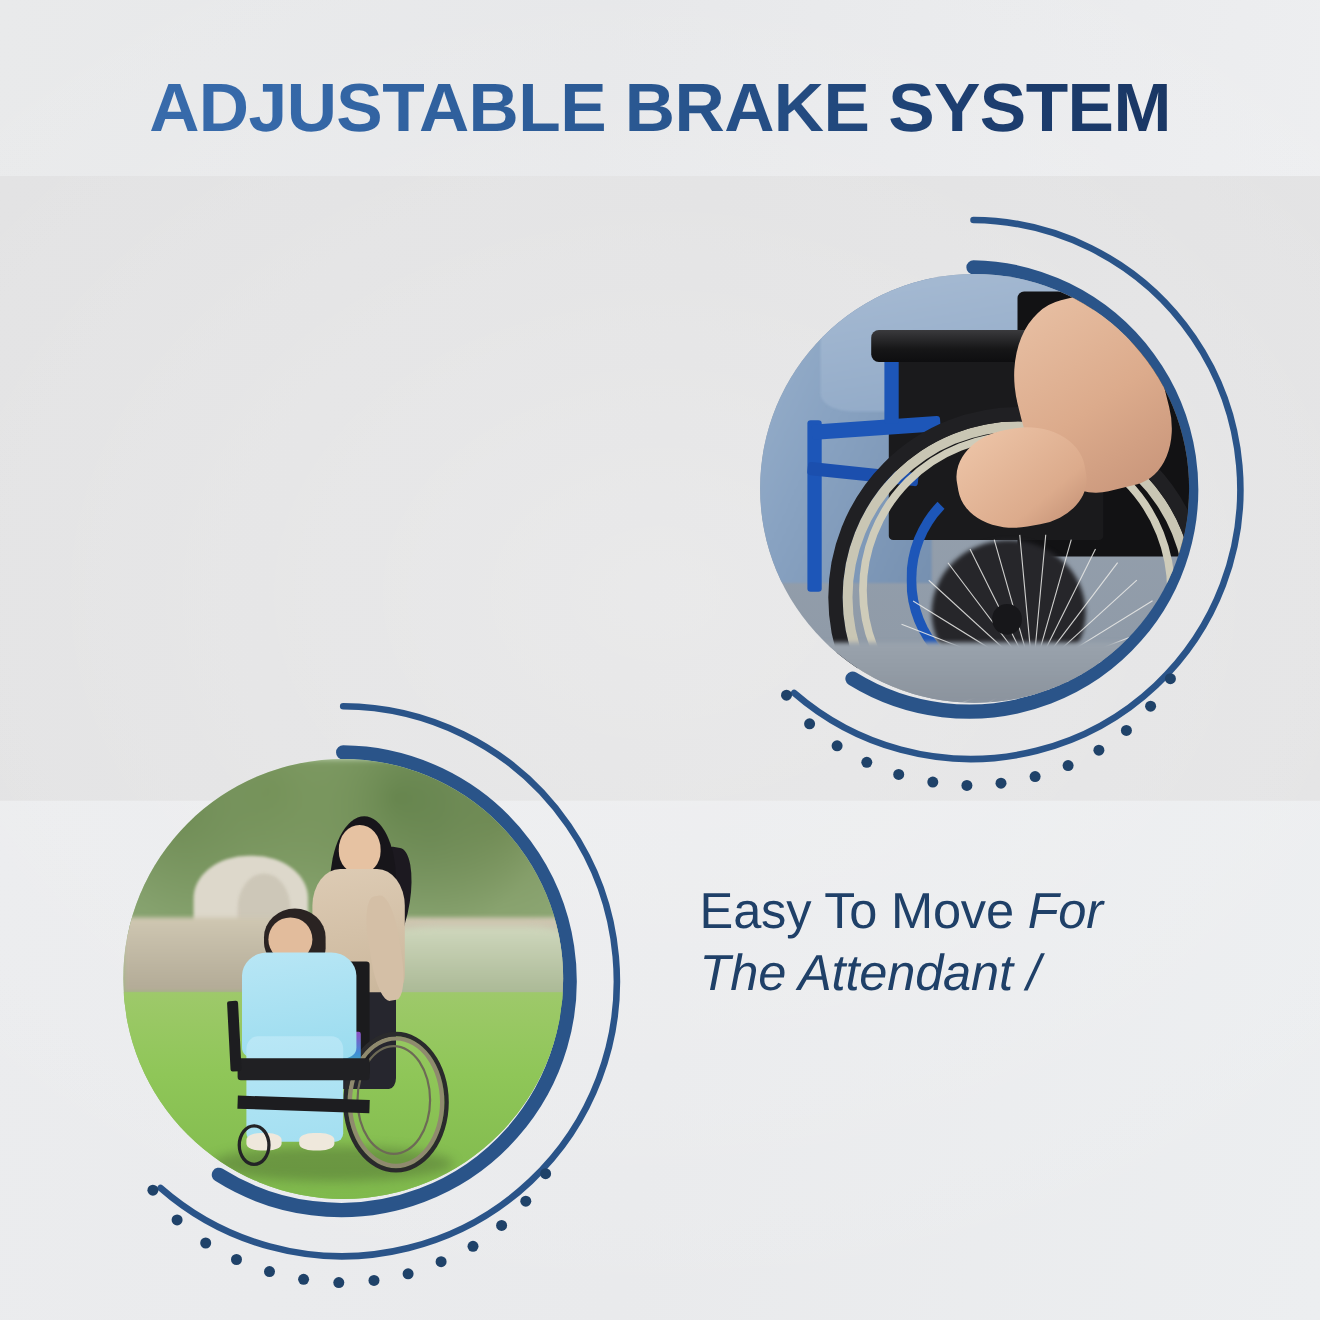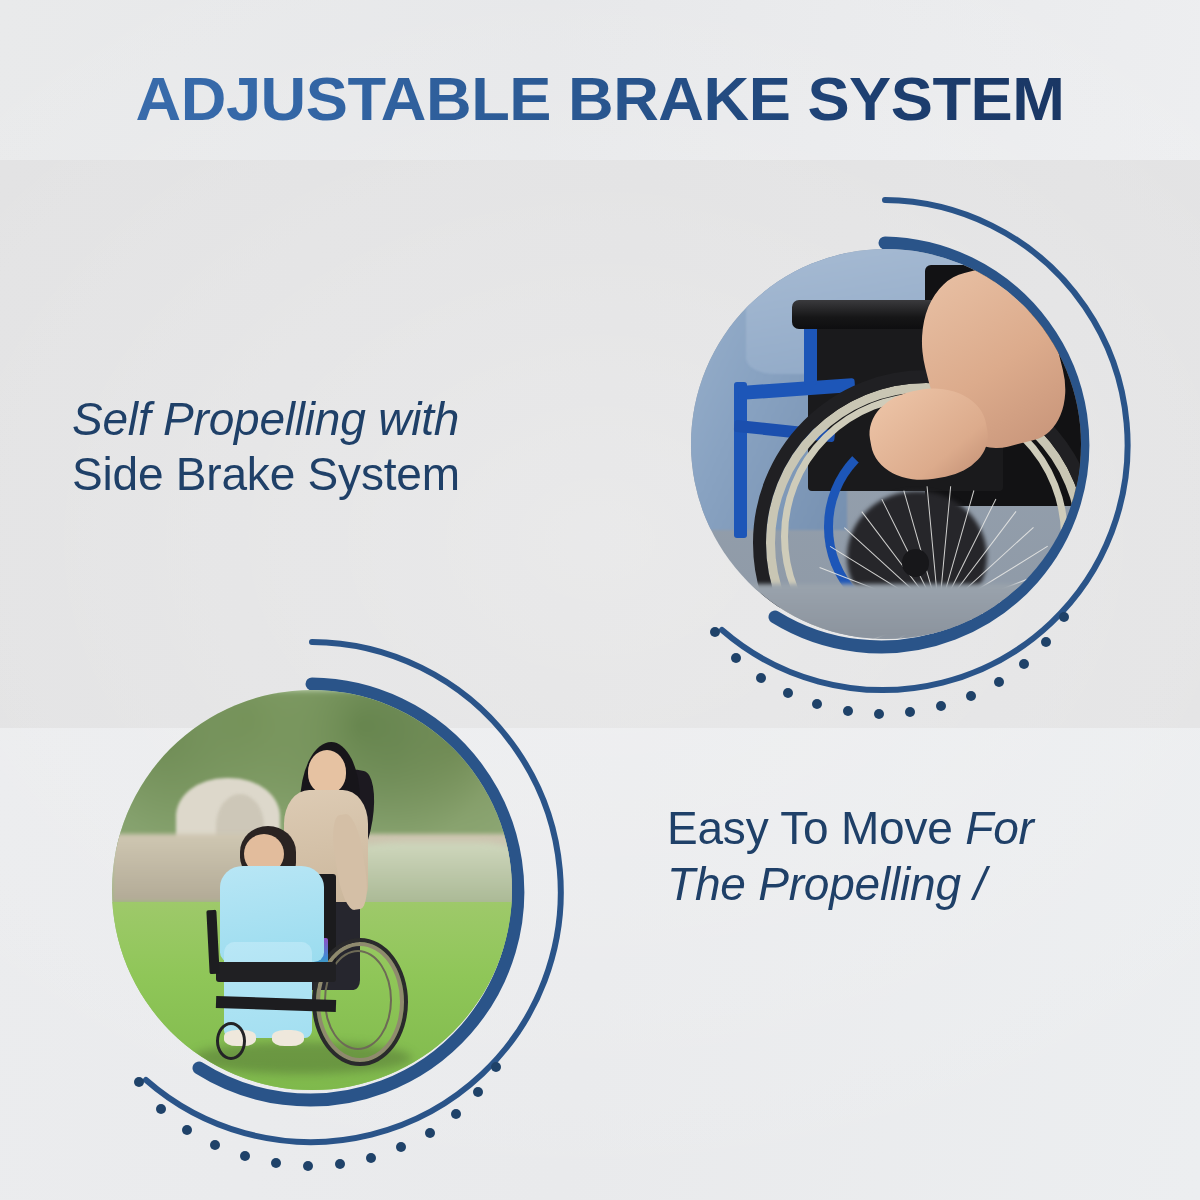--- a/index.html
+++ b/index.html
@@ -175,21 +175,21 @@
   .pb-handle{position:absolute;left:24%;top:55%;width:2.4%;height:16%;
     background:#1d1d20;border-radius:2px;transform:rotate(-3deg);}
   .pb-pouch{position:absolute;left:49%;top:62%;width:5%;height:10%;
     background:linear-gradient(180deg,#8f4ec2 0%,#3d8fd6 50%,#52c07a 100%);
     border-radius:2px;}
 
   
   .feature{position:absolute;color:#1f4068;}
   #feature1{left:72px;top:392px;width:560px;
     font-size:46px;line-height:1.20;letter-spacing:-0.2px;}
-  #feature2{left:667px;top:800px;width:520px;
+  #feature2{left:636px;top:800px;width:520px;
     font-size:46px;line-height:1.22;letter-spacing:-0.2px;}
   .ital{font-style:italic;}
   .roman{font-style:normal;}
   .fline{display:block;white-space:nowrap;}
 </style>
 </head>
 <body>
 
 <div id="page">
 
@@ -337,23 +337,19 @@
       <div class="pb-p-shoeL"></div>
       <div class="pb-p-shoeR"></div>
 
       <div class="pb-chair-seat"></div>
       <div class="pb-chair-bar"></div>
       <div class="pb-handle"></div>
       <div class="pb-chair-castor"></div>
     </div>
   </div>
 
-  <div class="feature" id="feature1">
-    <span class="fline ital">Self Propelling with</span>
-    <span class="fline roman">Side Brake System</span>
-  </div>
 
   <div class="feature" id="feature2">
     <span class="fline"><span class="roman">Easy To Move </span><span class="ital">For</span></span>
-    <span class="fline ital">The Propelling /</span>
+    <span class="fline ital">The Attendant /</span>
   </div>
 
 </div>
 
 </body></html>

